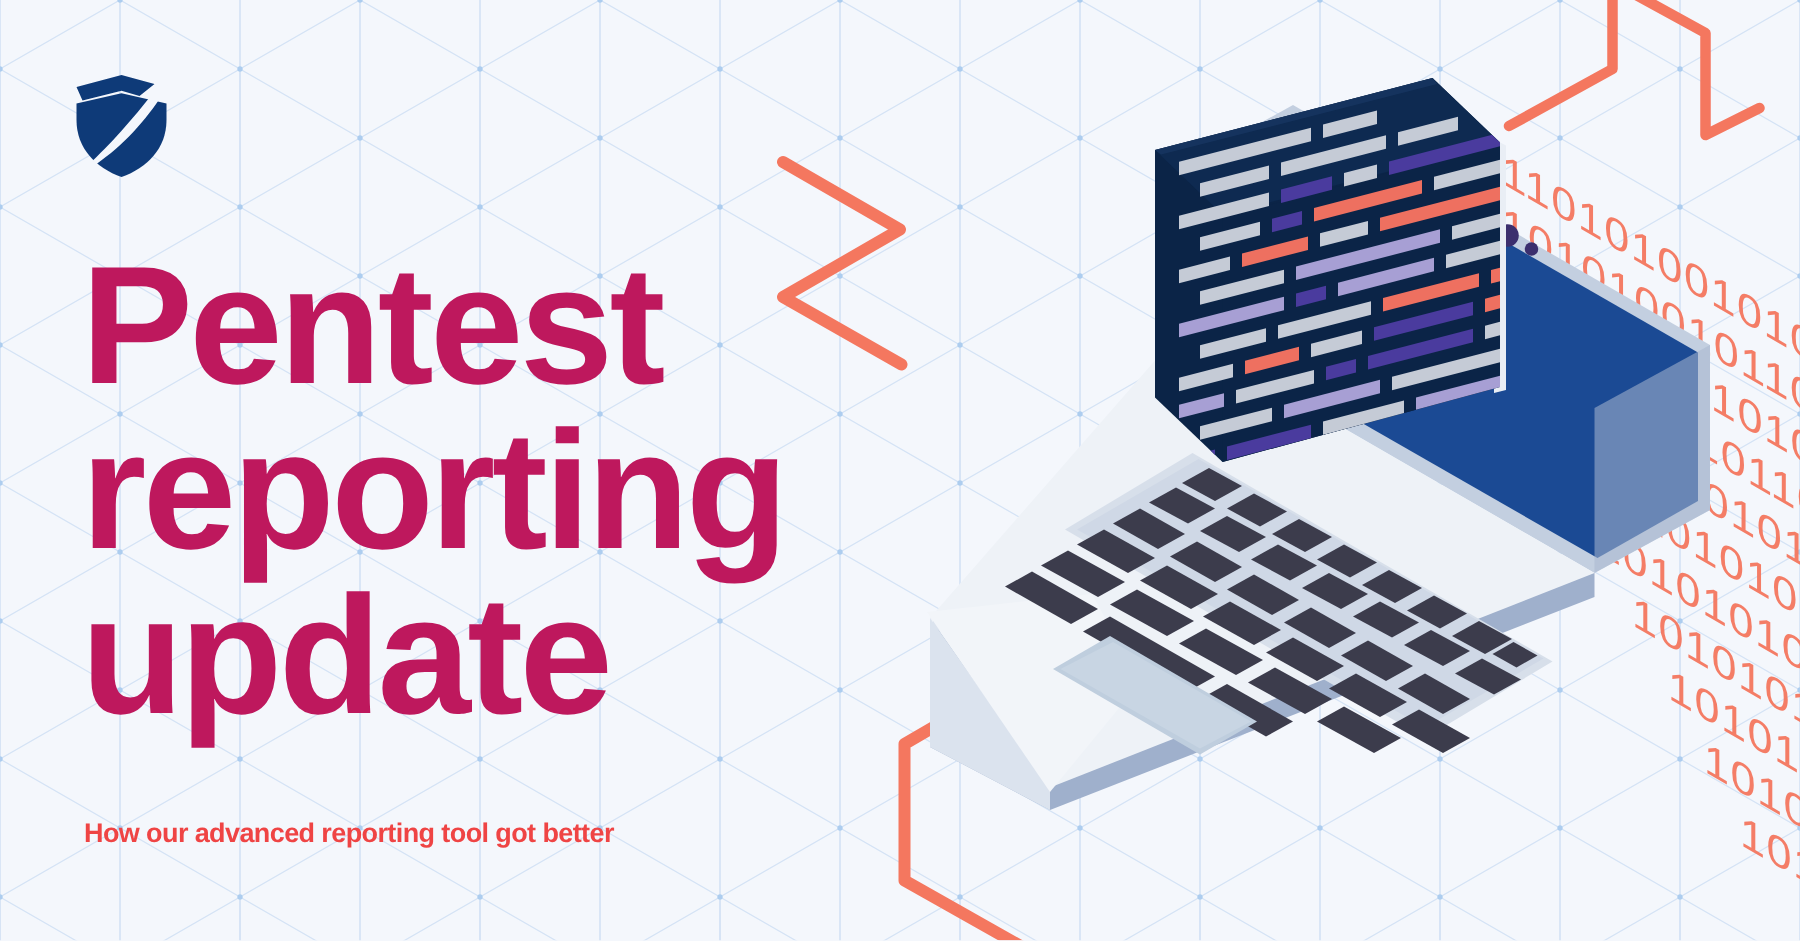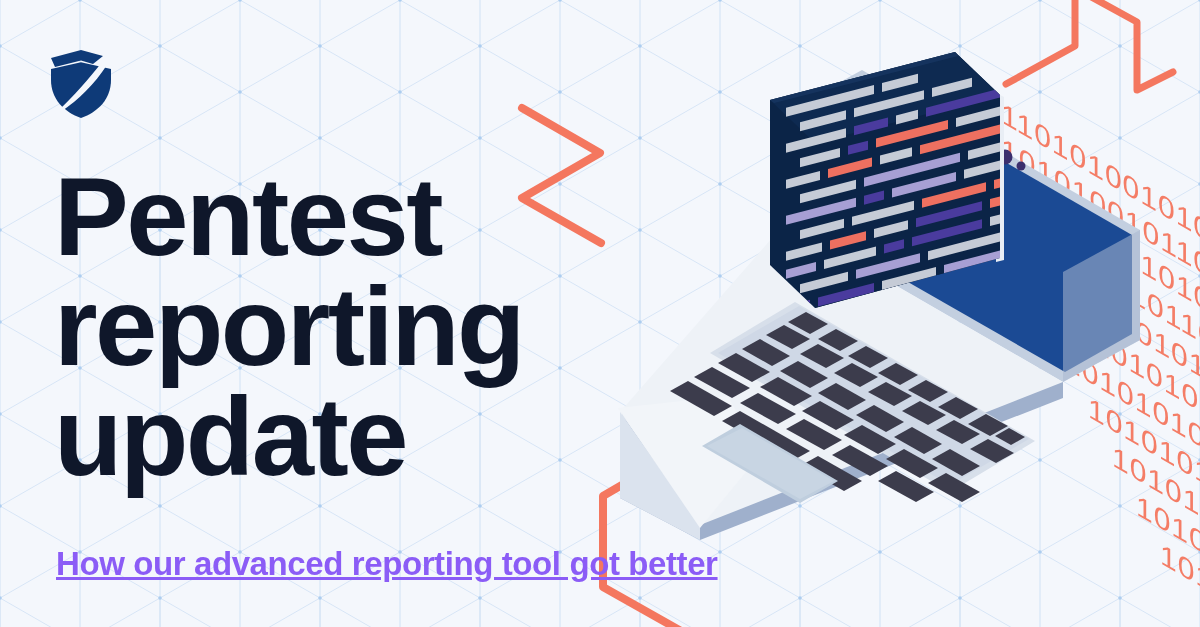--- a/index.html
+++ b/index.html
@@ -32,32 +32,31 @@
     left:54px;top:162px;
     width:560px;
   }
   .headline h1{
     margin:0;
     font-family:"Liberation Sans", sans-serif;
     font-size:112px;
     line-height:0.98;
     font-weight:bold;
     letter-spacing:-2.5px;
-    color:#0f172a;
+    color:#be185d;
     white-space:pre-line;
   }
   .subtitle{
     position:absolute;
     left:56px;top:545px;
-    font-size:33px;
+    font-size:18px;
     font-weight:bold;
     letter-spacing:-0.4px;
-    color:#8b5cf6;
+    color:#ef4444;
     white-space:nowrap;
-    text-decoration:underline;
   }
   
   .illustration{
     position:absolute;
     left:0;top:0;
     width:1200px;height:627px;
     pointer-events:none;
   }
 </style>
 </head>

